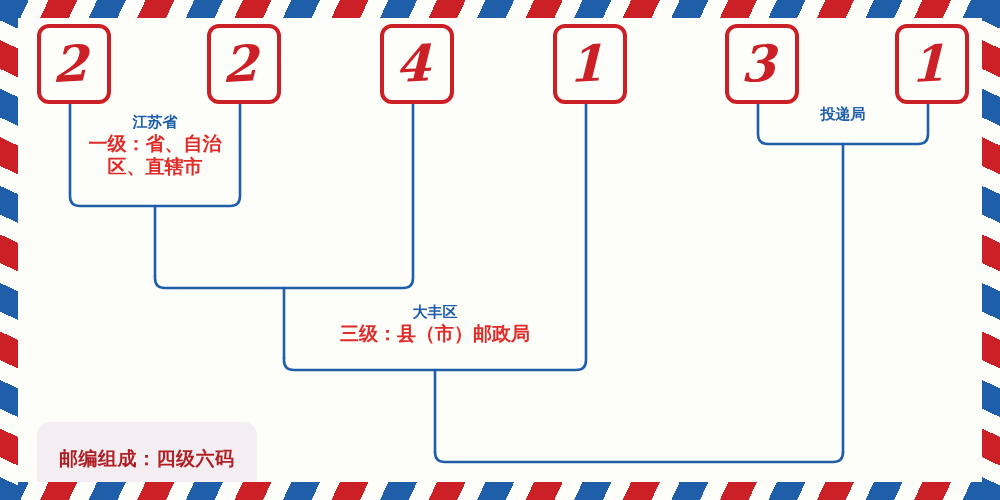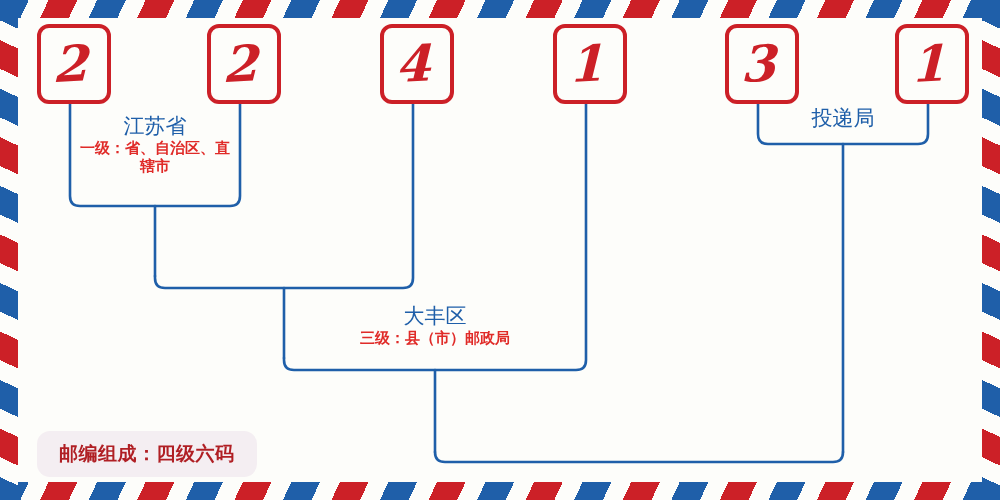--- a/index.html
+++ b/index.html
@@ -56,44 +56,43 @@
   }
 
   
   #wires{position:absolute;top:0;left:0;width:1000px;height:500px;z-index:10;}
 
   
   .node-label{position:absolute;z-index:15;text-align:center;}
   .node-title{
     color:#1f5fa9;
     font-family:"DejaVu Serif", serif;
-    font-weight:400;
-    font-size:21px;
+    font-weight:700;
+    font-size:15px;
     line-height:1.18;
     white-space:nowrap;
   }
   .node-sub{
     color:#e02b28;
     font-family:"DejaVu Sans", sans-serif;
     font-weight:700;
-    font-size:15px;
+    font-size:19px;
     line-height:1.22;
   }
   .node-sub.wrap{white-space:normal;width:152px;}
   .node-sub.nowrap{white-space:nowrap;}
 
   
   #legend-badge{
     position:absolute;
     left:37px;top:422px;
-    padding:10px 22px;
+    padding:24px 22px;
     background:#f4eef2;
     border-radius:13px;
     z-index:18;
-    margin-top:9px;
   }
   #legend-badge span{
     color:#b01f24;
     font-family:"DejaVu Serif", serif;
     font-weight:700;
     font-size:19px;
     white-space:nowrap;
     letter-spacing:.5px;
   }
 </style>

